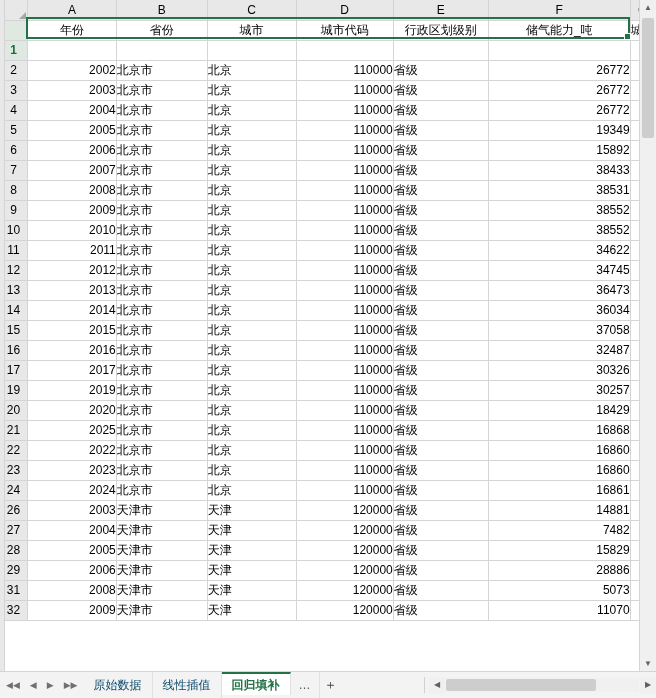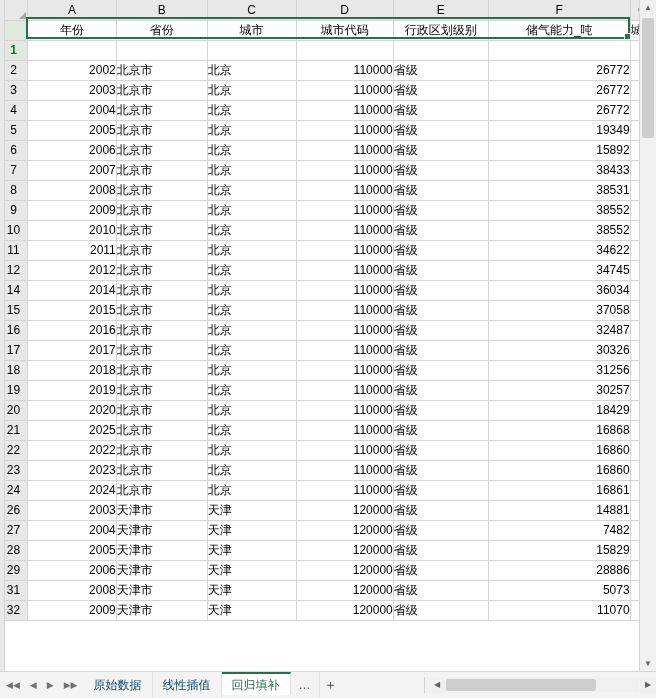--- a/index.html
+++ b/index.html
@@ -191,21 +191,21 @@
     padding: 0 10px;
     font-size: 12px;
     color: #0c4a6e;
     border-right: 1px solid #e0e0e0;
     height: 26px;
     line-height: 26px;
   }
   .tab.active {
     background: #ffffff;
     color: #217346;
-    font-weight: normal;
+    font-weight: bold;
     border-top: 2px solid #217346;
     height: 23px;
     box-sizing: border-box;
     text-align: right;
   }
   .tab.dots { color: #555; padding: 0 8px; }
   .addsheet {
     display: flex;
     align-items: center;
     justify-content: center;
@@ -402,20 +402,30 @@
             <td class="rowhdr">12</td>
             <td class="cell num">2012</td>
             <td class="cell txt">北京市</td>
             <td class="cell txt">北京</td>
             <td class="cell num">110000</td>
             <td class="cell txt">省级</td>
             <td class="cell num">34745</td>
             <td class="cell txt"></td>
           </tr>
           <tr>
+            <td class="rowhdr">13</td>
+            <td class="cell num">2013</td>
+            <td class="cell txt">北京市</td>
+            <td class="cell txt">北京</td>
+            <td class="cell num">110000</td>
+            <td class="cell txt">省级</td>
+            <td class="cell num">36473</td>
+            <td class="cell txt"></td>
+          </tr>
+          <tr>
             <td class="rowhdr">14</td>
             <td class="cell num">2014</td>
             <td class="cell txt">北京市</td>
             <td class="cell txt">北京</td>
             <td class="cell num">110000</td>
             <td class="cell txt">省级</td>
             <td class="cell num">36034</td>
             <td class="cell txt"></td>
           </tr>
           <tr>
@@ -439,30 +449,20 @@
             <td class="cell txt"></td>
           </tr>
           <tr>
             <td class="rowhdr">17</td>
             <td class="cell num">2017</td>
             <td class="cell txt">北京市</td>
             <td class="cell txt">北京</td>
             <td class="cell num">110000</td>
             <td class="cell txt">省级</td>
             <td class="cell num">30326</td>
-            <td class="cell txt"></td>
-          </tr>
-          <tr>
-            <td class="rowhdr">18</td>
-            <td class="cell num">2018</td>
-            <td class="cell txt">北京市</td>
-            <td class="cell txt">北京</td>
-            <td class="cell num">110000</td>
-            <td class="cell txt">省级</td>
-            <td class="cell num">31256</td>
             <td class="cell txt"></td>
           </tr>
           <tr>
             <td class="rowhdr">19</td>
             <td class="cell num">2019</td>
             <td class="cell txt">北京市</td>
             <td class="cell txt">北京</td>
             <td class="cell num">110000</td>
             <td class="cell txt">省级</td>
             <td class="cell num">30257</td>

